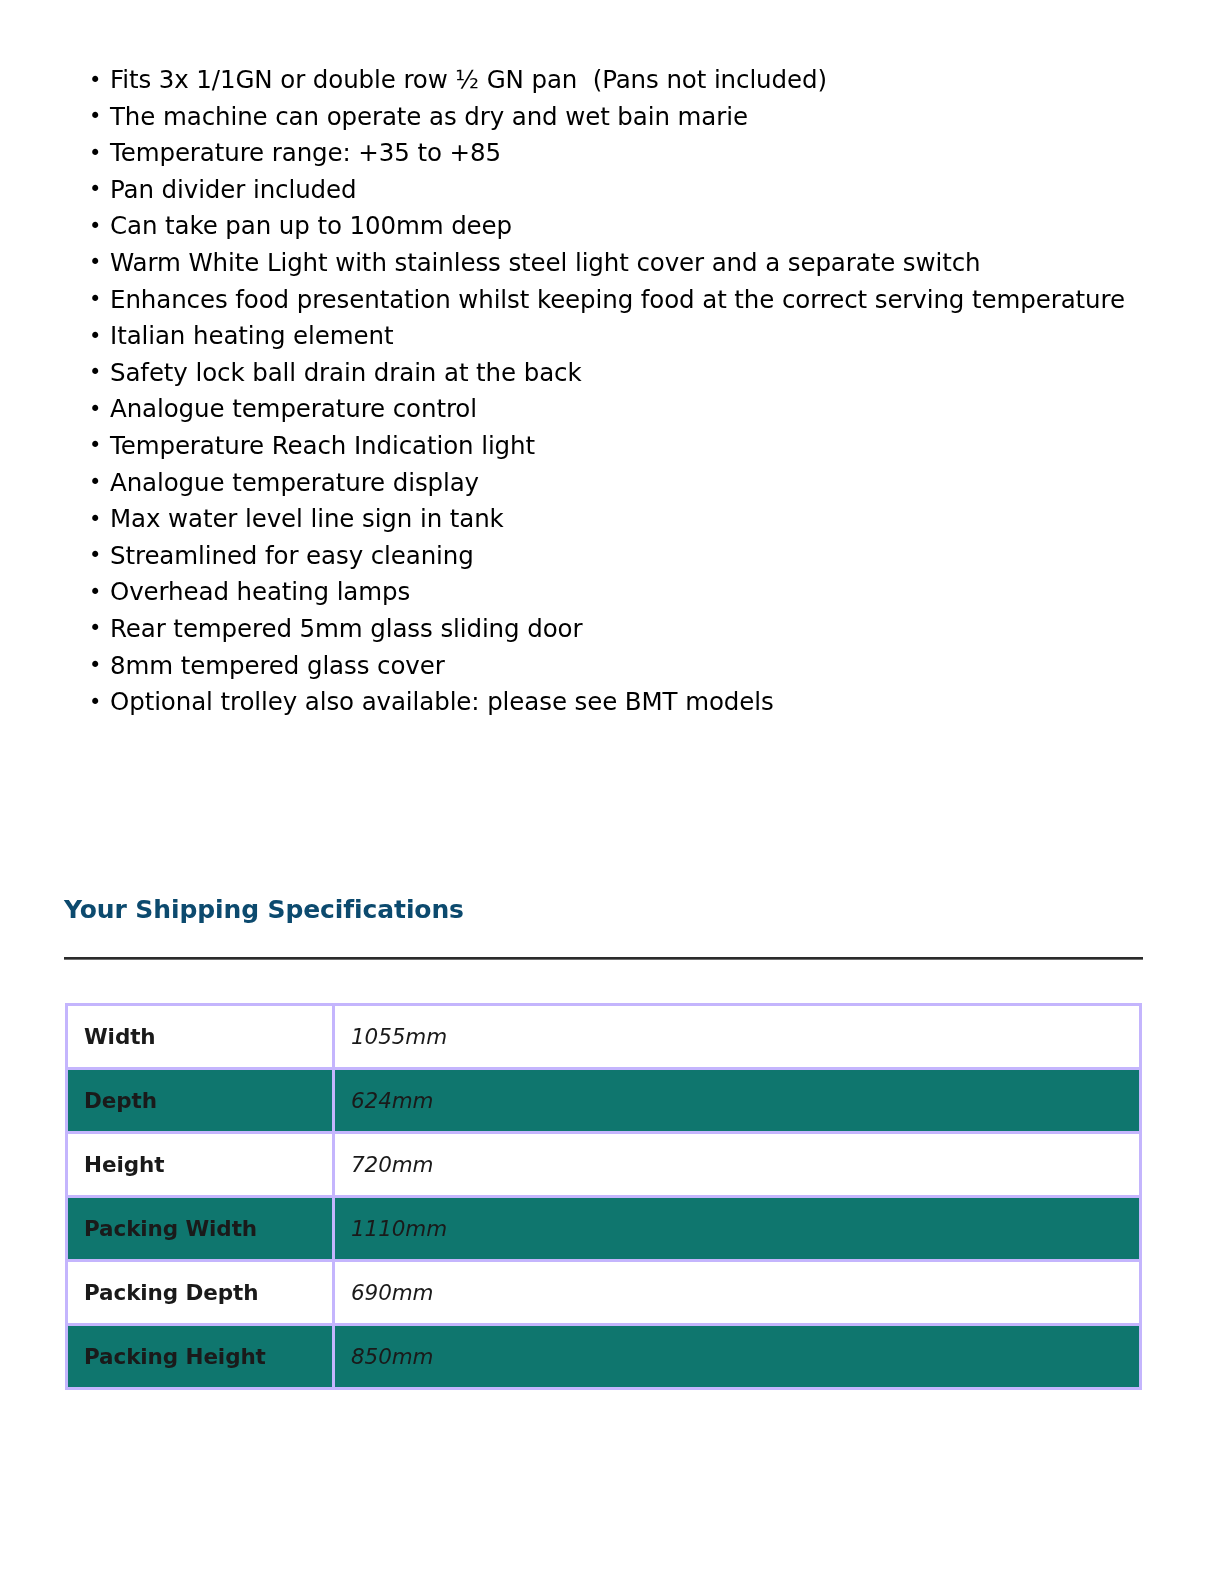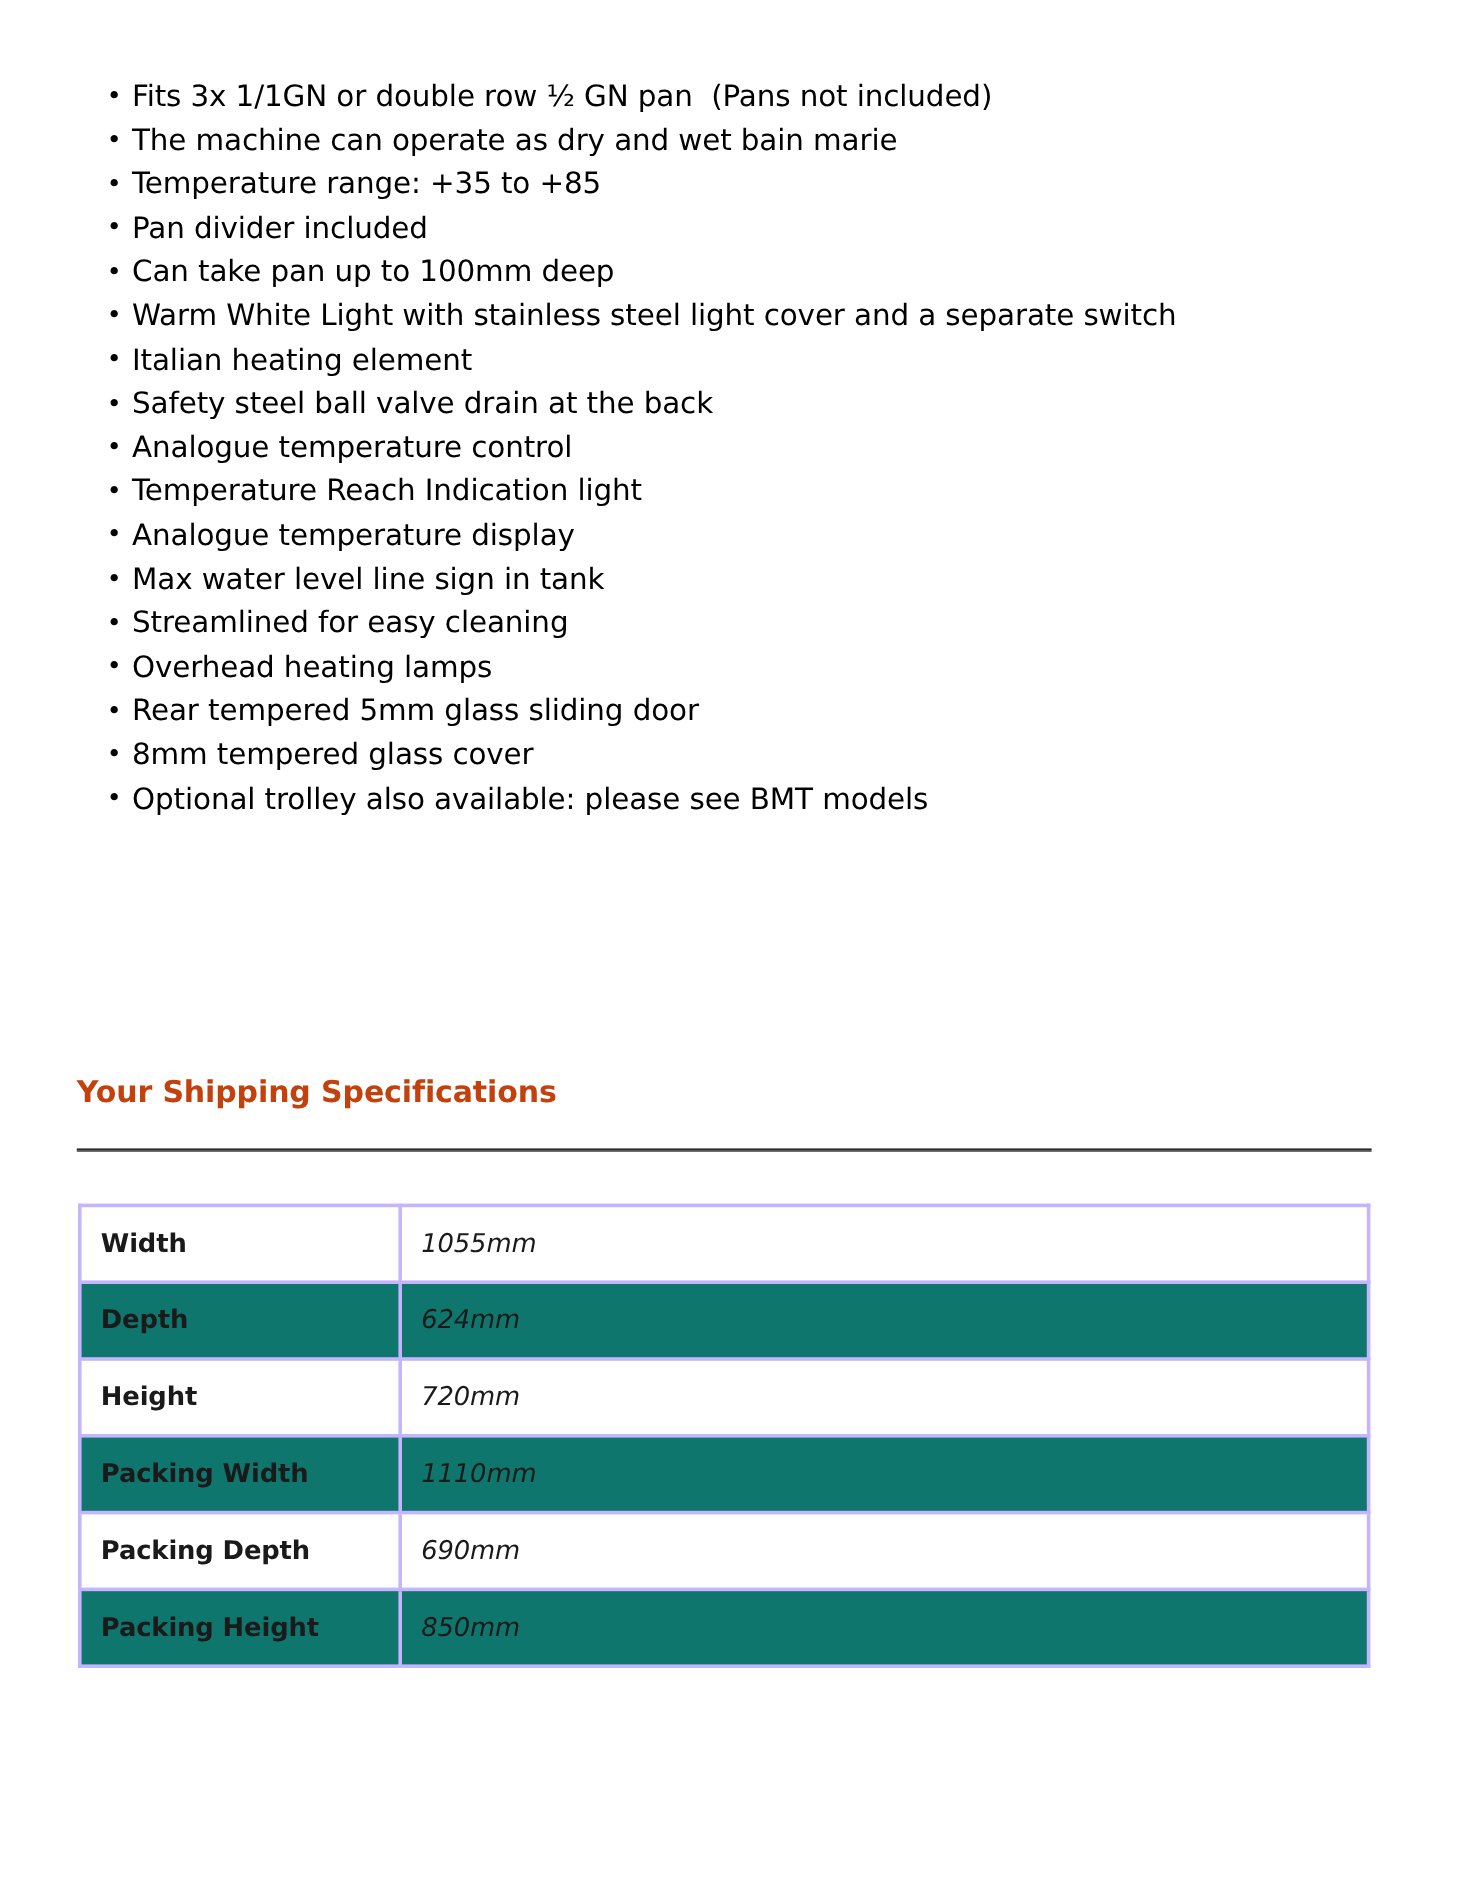--- a/index.html
+++ b/index.html
@@ -70,21 +70,21 @@
 
   
   .section-heading {
     position: absolute;
     left: 64px;
     top: 894px;
     margin: 0;
     font-size: 25px;
     line-height: 32px;
     font-weight: 700;
-    color: #c2410c;
+    color: #0c4a6e;
     letter-spacing: -0.1px;
   }
 
   
   .divider {
     position: absolute;
     left: 64px;
     top: 957px;
     width: 1079px;
     height: 0;
@@ -140,22 +140,23 @@
 
 <div class="page">
 
   <ul class="feature-list">
     <li>Fits 3x 1/1GN or double row ½ GN pan  (Pans not included)</li>
     <li>The machine can operate as dry and wet bain marie</li>
     <li>Temperature range: +35 to +85</li>
     <li>Pan divider included</li>
     <li>Can take pan up to 100mm deep</li>
     <li>Warm White Light with stainless steel light cover and a separate switch</li>
+    <li>Enhances food presentation whilst keeping food at the correct serving temperature</li>
     <li>Italian heating element</li>
-    <li>Safety steel ball valve drain at the back</li>
+    <li>Safety lock ball drain drain at the back</li>
     <li>Analogue temperature control</li>
     <li>Temperature Reach Indication light</li>
     <li>Analogue temperature display</li>
     <li>Max water level line sign in tank</li>
     <li>Streamlined for easy cleaning</li>
     <li>Overhead heating lamps</li>
     <li>Rear tempered 5mm glass sliding door</li>
     <li>8mm tempered glass cover</li>
     <li>Optional trolley also available: please see BMT models</li>
   </ul>

